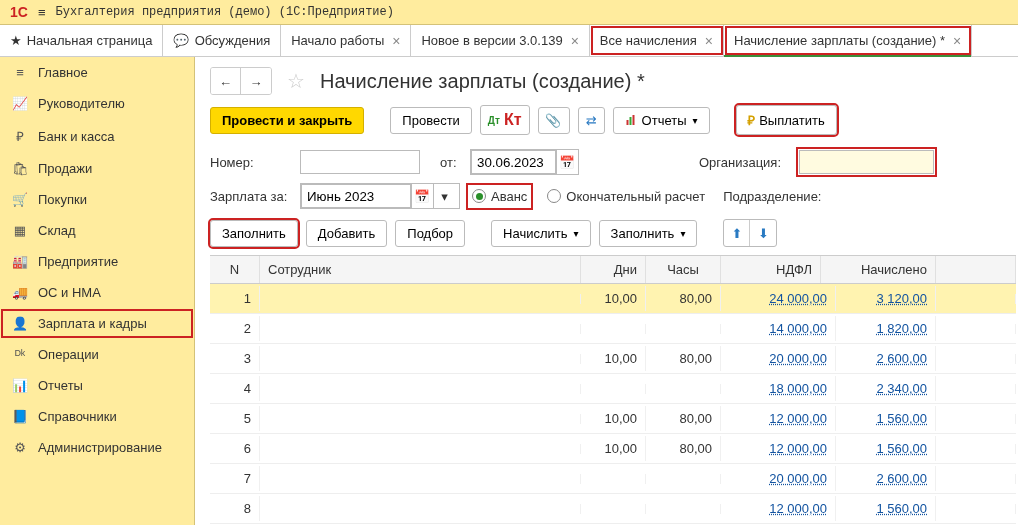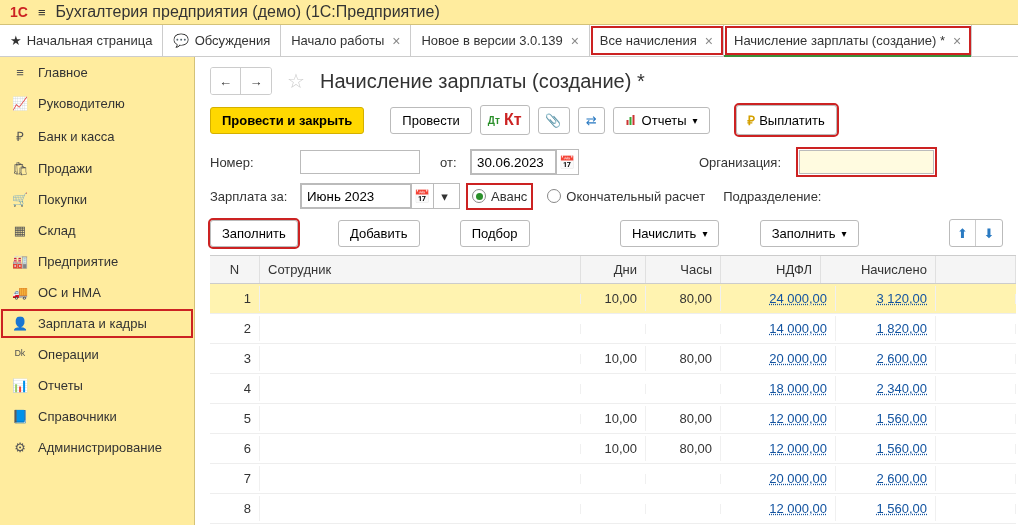--- a/index.html
+++ b/index.html
@@ -1,21 +1,21 @@
 <!DOCTYPE html>
 <html><head>
 <meta charset="utf-8">
 <style>
   * { box-sizing: border-box; margin: 0; padding: 0; }
   body { font-family: Arial, sans-serif; font-size: 13px; color: #333; background: #fff; overflow: hidden; }
   
   .titlebar { background: #ffec9e; height: 25px; display: flex; align-items: center; padding: 0 10px; border-bottom: 1px solid #d4c278; }
   .titlebar .logo { color: #c22; font-weight: bold; margin-right: 10px; font-size: 14px; }
   .titlebar .burger { margin-right: 10px; cursor: pointer; }
-  .titlebar .title { font-size: 16px; }
+  .titlebar .title { font-size: 12px; font-family: Liberation Mono, monospace; }
   
   .tabs-row { background: #fff; height: 32px; display: flex; align-items: stretch; border-bottom: 1px solid #ccc; }
   .tab { display: flex; align-items: center; padding: 0 10px; border-right: 1px solid #ccc; font-size: 13px; gap: 5px; cursor: pointer; position: relative; }
   .tab .icon { font-size: 13px; }
   .tab .close { color: #888; font-size: 14px; margin-left: 3px; }
   .tab.hl { outline: 2px solid #c22; outline-offset: -3px; }
   .tab.active::after { content: ""; position: absolute; bottom: -1px; left: 0; right: 0; height: 2px; background: #3a8f3a; }
   
   .layout { display: flex; height: calc(525px - 25px - 32px); }
   
@@ -44,34 +44,34 @@
   .form-row input[type="text"] { border: 1px solid #bbb; padding: 3px 5px; height: 24px; }
   .date-wrap { display: flex; align-items: center; border: 1px solid #bbb; height: 26px; }
   .date-wrap input { border: none; padding: 3px 5px; width: 85px; }
   .date-wrap .cal-btn, .date-wrap .dd-btn { border-left: 1px solid #bbb; width: 22px; display: flex; align-items: center; justify-content: center; height: 100%; cursor: pointer; }
   .radio-group { display: flex; align-items: center; gap: 5px; }
   .radio-group.hl { outline: 2px solid #c22; outline-offset: 2px; padding: 2px; }
   .radio-dot { width: 14px; height: 14px; border-radius: 50%; border: 1px solid #888; display: inline-flex; align-items: center; justify-content: center; }
   .radio-dot.checked::after { content:""; width:7px; height:7px; background:#2a8f2a; border-radius:50%; }
   .org-input { border: 2px solid #d4b000; background: #fffbe0; height: 24px; width: 135px; outline: 2px solid #c22; outline-offset: 1px; }
   
-  .actions-row { display: flex; align-items: center; padding: 6px 15px 8px; gap: 8px; justify-content: space-between; }
+  .actions-row { display: flex; align-items: center; padding: 6px 15px 8px; gap: 8px; }
   .move-btns { display: flex; border: 1px solid #bbb; border-radius: 3px; overflow: hidden; }
   .move-btns .mbtn { width: 26px; height: 26px; display:flex; align-items:center; justify-content:center; cursor:pointer; }
   .move-btns .mbtn:first-child { border-right: 1px solid #ccc; }
   .arrow-up { color: #2a7ac2; }
   .arrow-down { color: #2a7ac2; }
   
   .grid { border-top: 1px solid #ccc; margin: 0 2px 0 15px; }
   .grid-head { display: flex; background: #f5f5f5; border-bottom: 1px solid #ccc; }
   .gh { padding: 6px 8px; border-right: 1px solid #e0e0e0; font-size: 13px; }
   .gh.n { width: 50px; text-align: center; }
   .gh.emp { flex: 1; min-width: 180px; }
   .gh.days { width: 65px; text-align: right; }
-  .gh.hrs { width: 75px; text-align: right; }
+  .gh.hrs { width: 75px; text-align: center; }
   .gh.acc { width: 115px; text-align: right; }
   .gh.tax { width: 100px; text-align: right; }
   .gh.last { width: 80px; }
   .grid-row { display: flex; border-bottom: 1px solid #eee; height: 30px; align-items: center; }
   .grid-row.sel { background: #fff3b0; }
   .gc { padding: 5px 8px; border-right: 1px solid #f0f0f0; font-size: 13px; }
   .gc.n { width: 50px; text-align: right; }
   .gc.emp { flex: 1; min-width: 180px; }
   .gc.days { width: 65px; text-align: right; }
   .gc.hrs { width: 75px; text-align: right; }

